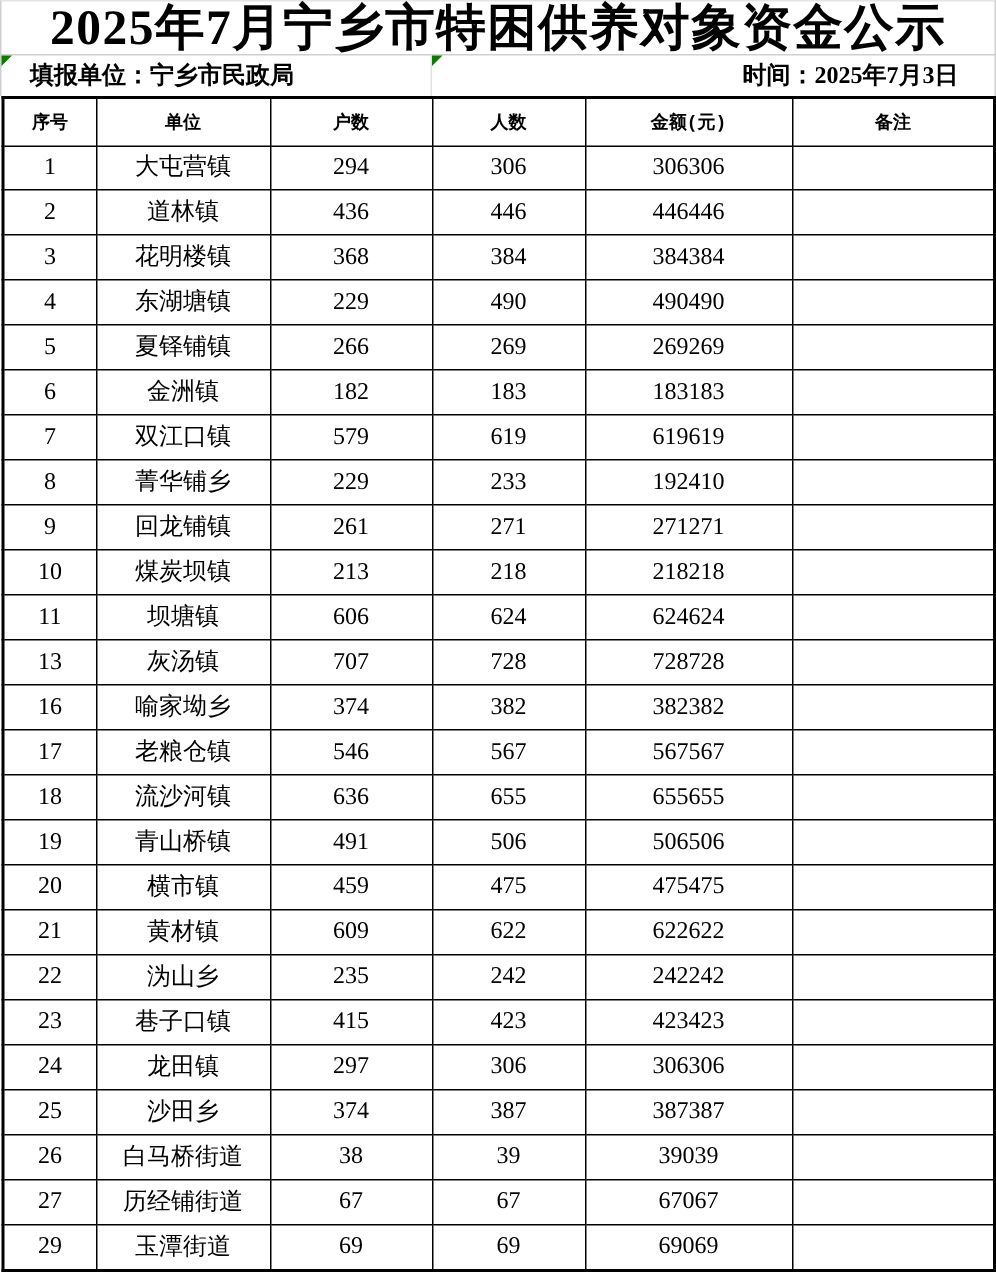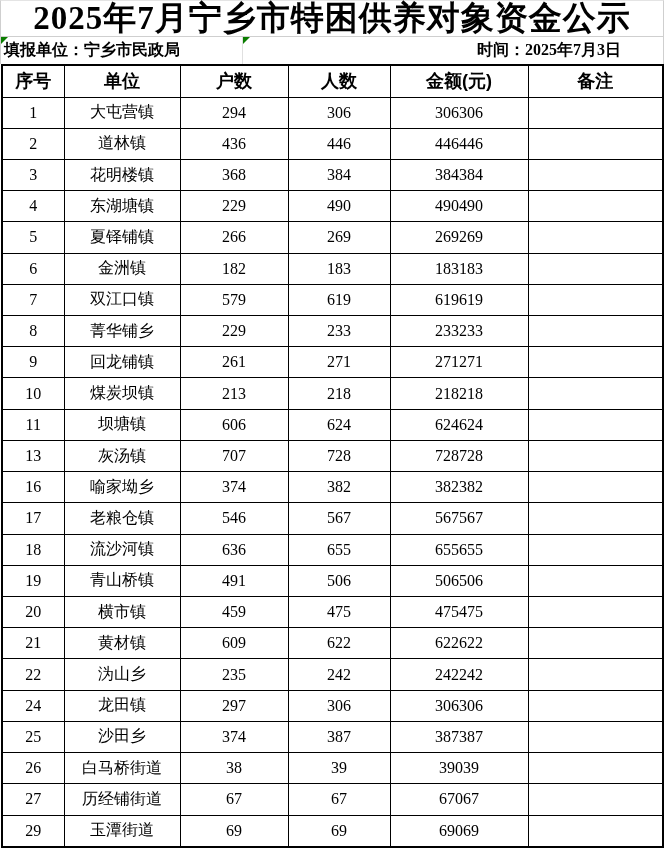--- a/index.html
+++ b/index.html
@@ -26,22 +26,22 @@
     font-family:Liberation Serif, serif;
     white-space:nowrap;
   }
 
   
   .sub-row{
     height:27px;display:flex;box-sizing:border-box;
     border-left:1px solid #cfcfcf;border-right:1px solid #cfcfcf;
   }
   .sub-cell{position:relative;box-sizing:border-box;display:flex;align-items:center;}
-  .sub-left{width:242px;padding-left:3px;border-right:1px solid #e0e0e0;}
-  .sub-right{flex:1;justify-content:flex-end;padding-right:42px;}
+  .sub-left{width:287px;padding-left:19px;border-right:1px solid #e0e0e0;}
+  .sub-right{flex:1;justify-content:flex-end;padding-right:24px;}
   .sub-cell .sub-text{
     font-size:16px;font-weight:bold;white-space:nowrap;
     font-family:"Liberation Serif","DejaVu Serif",serif;
   }
   .corner-flag{
     position:absolute;top:0;left:0;width:0;height:0;
     border-top:7px solid #0a7d00;border-right:7px solid transparent;
   }
 
   
@@ -50,22 +50,22 @@
     border-collapse:collapse;table-layout:fixed;
     border:2px solid #000;
   }
   table.grid th,table.grid td{
     border:1px solid #000;
     text-align:center;vertical-align:middle;
     padding:0;overflow:hidden;white-space:nowrap;
     box-sizing:border-box;
   }
   table.grid th{
-    height:32px;font-size:18px;font-weight:bold;
-    font-family:Liberation Sans, sans-serif;
+    height:32px;font-size:12px;font-weight:bold;
+    font-family:Liberation Mono, monospace;
   }
   table.grid td{
     font-size:16px;font-weight:normal;
     font-family:"Liberation Serif","DejaVu Serif",serif;
   }
   td.emph{
     font-family:"Liberation Sans","DejaVu Sans",sans-serif;
     font-weight:bold;font-size:16px;
   }
 </style>
@@ -170,21 +170,21 @@
     <td>619</td>
     <td>619619</td>
     <td></td>
   </tr>
 
   <tr>
     <td>8</td>
     <td>菁华铺乡</td>
     <td>229</td>
     <td>233</td>
-    <td>233233</td>
+    <td>192410</td>
     <td></td>
   </tr>
 
   <tr>
     <td>9</td>
     <td>回龙铺镇</td>
     <td>261</td>
     <td>271</td>
     <td>271271</td>
     <td></td>
@@ -276,20 +276,28 @@
 
   <tr>
     <td>22</td>
     <td>沩山乡</td>
     <td>235</td>
     <td>242</td>
     <td>242242</td>
     <td></td>
   </tr>
 
+  <tr>
+    <td>23</td>
+    <td>巷子口镇</td>
+    <td>415</td>
+    <td>423</td>
+    <td>423423</td>
+    <td></td>
+  </tr>
 
   <tr>
     <td>24</td>
     <td>龙田镇</td>
     <td>297</td>
     <td>306</td>
     <td>306306</td>
     <td></td>
   </tr>
 

